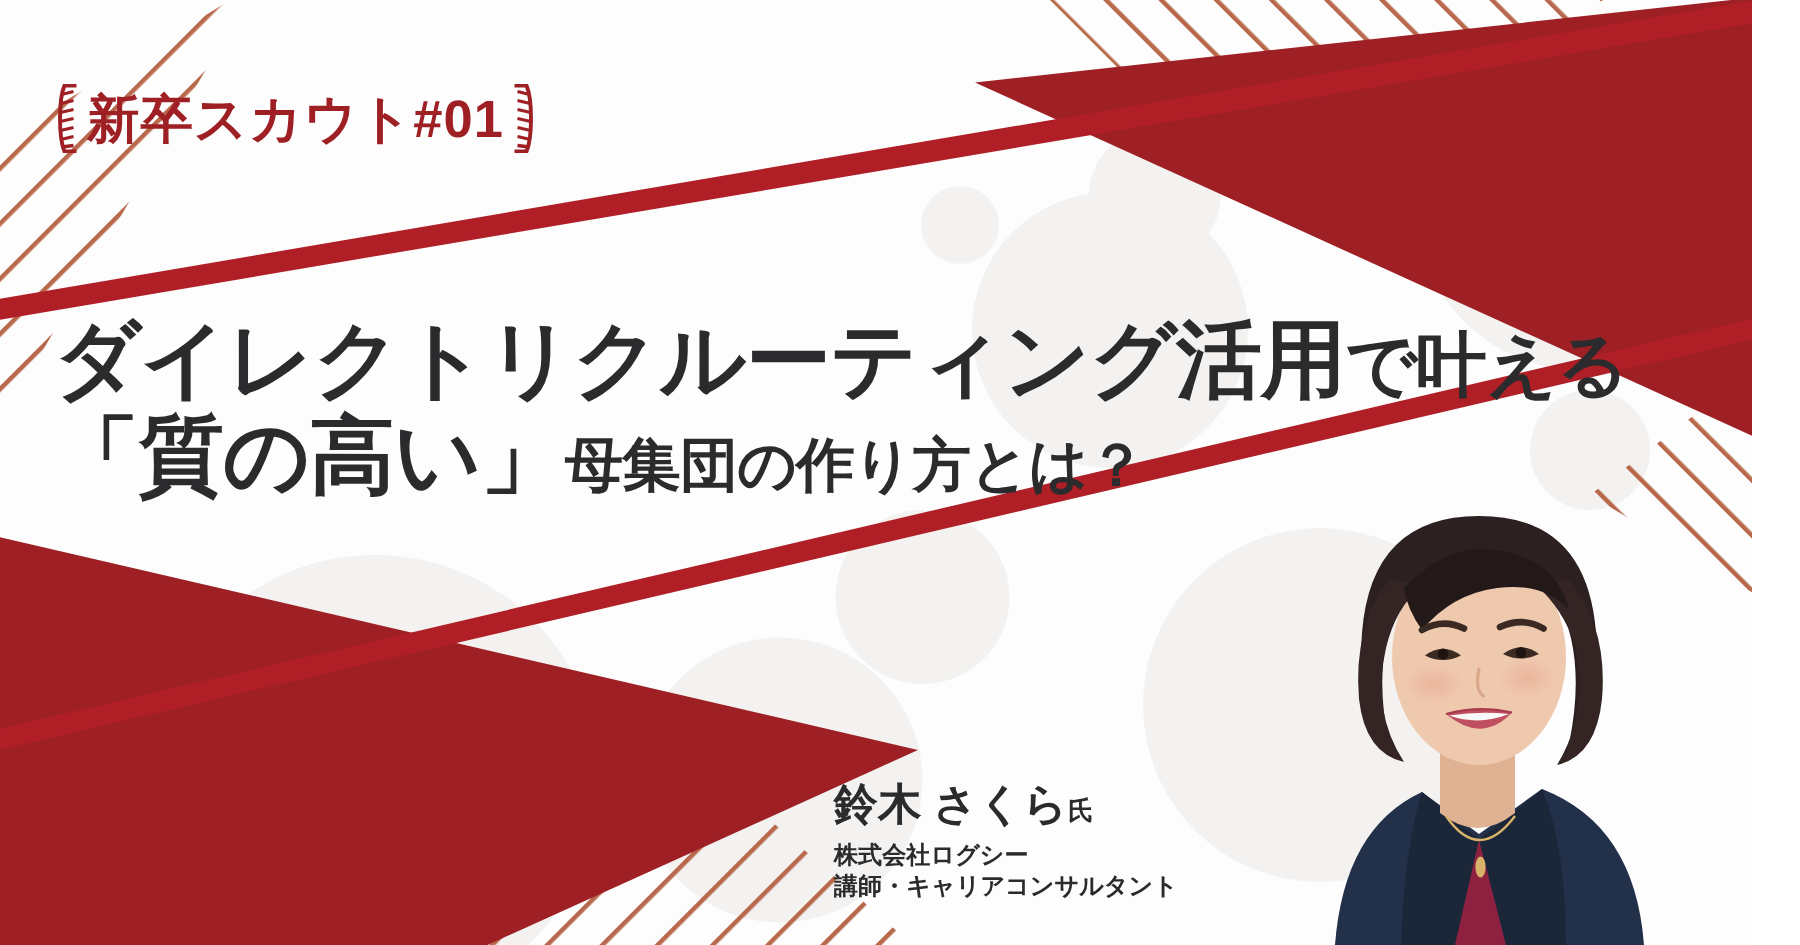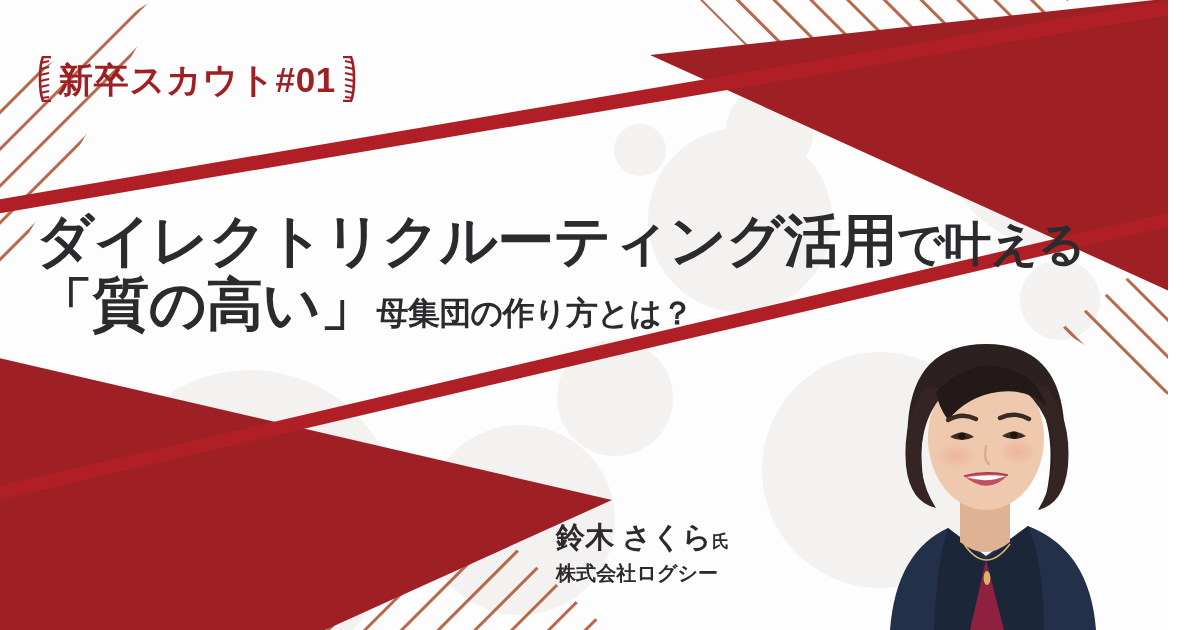--- a/index.html
+++ b/index.html
@@ -49,21 +49,21 @@
     color:#2B2B2D;
   }
   .title-line {
     white-space:nowrap;
     font-weight:800;
     line-height:1.13;
     letter-spacing:-0.012em;
   }
   .t-big   { font-size:57px; }
   .title-line .seg-sm { font-size:47px; }
-  .title-line .seg-md { font-size:32px; }
+  .title-line .seg-md { font-size:39px; }
 
   
   #speaker {
     position:absolute;
     left:556px; top:519px;
     z-index:6;
     color:#2B2B2D;
   }
   #speaker-name {
     font-size:29px;
@@ -72,21 +72,21 @@
     white-space:nowrap;
     letter-spacing:0.01em;
     font-family:Liberation Serif, serif;
   }
   #speaker-name .honorific {
     font-size:17px;
     font-weight:700;
     letter-spacing:0;
   }
   #speaker-company, #speaker-role {
-    font-size:20px;
+    font-size:16px;
     font-weight:700;
     line-height:1.32;
     white-space:nowrap;
     letter-spacing:0.005em;
   }
   #speaker-company { margin-top:5px; }
 
   
   #portrait {
     position:absolute;
@@ -201,20 +201,21 @@
   </div>
 
   <div id="title-block">
     <div class="title-line t-big"><span>ダイレクトリクルーティング活用</span><span class="seg-sm">で叶える</span></div>
     <div class="title-line t-big"><span>「質の高い」</span><span class="seg-md">母集団の作り方とは？</span></div>
   </div>
 
   <div id="speaker">
     <div id="speaker-name"><span>鈴木 さくら</span><span class="honorific">氏</span></div>
     <div id="speaker-company">株式会社ログシー</div>
+    <div id="speaker-role">講師・キャリアコンサルタント</div>
   </div>
 
   <div id="portrait">
     <svg viewBox="0 0 268 370">
       <g clip-path="url(#pClip)">
 
         <path d="M38 370 Q44 292 96 268 L134 296 L176 266 Q238 290 244 370 Z" fill="#23304A"></path>
 
         <path d="M96 268 L134 300 L118 370 L82 370 Q84 306 96 268 Z" fill="#1B2639"></path>
         <path d="M176 266 L134 300 L152 370 L192 370 Q192 304 176 266 Z" fill="#1B2639"></path>

